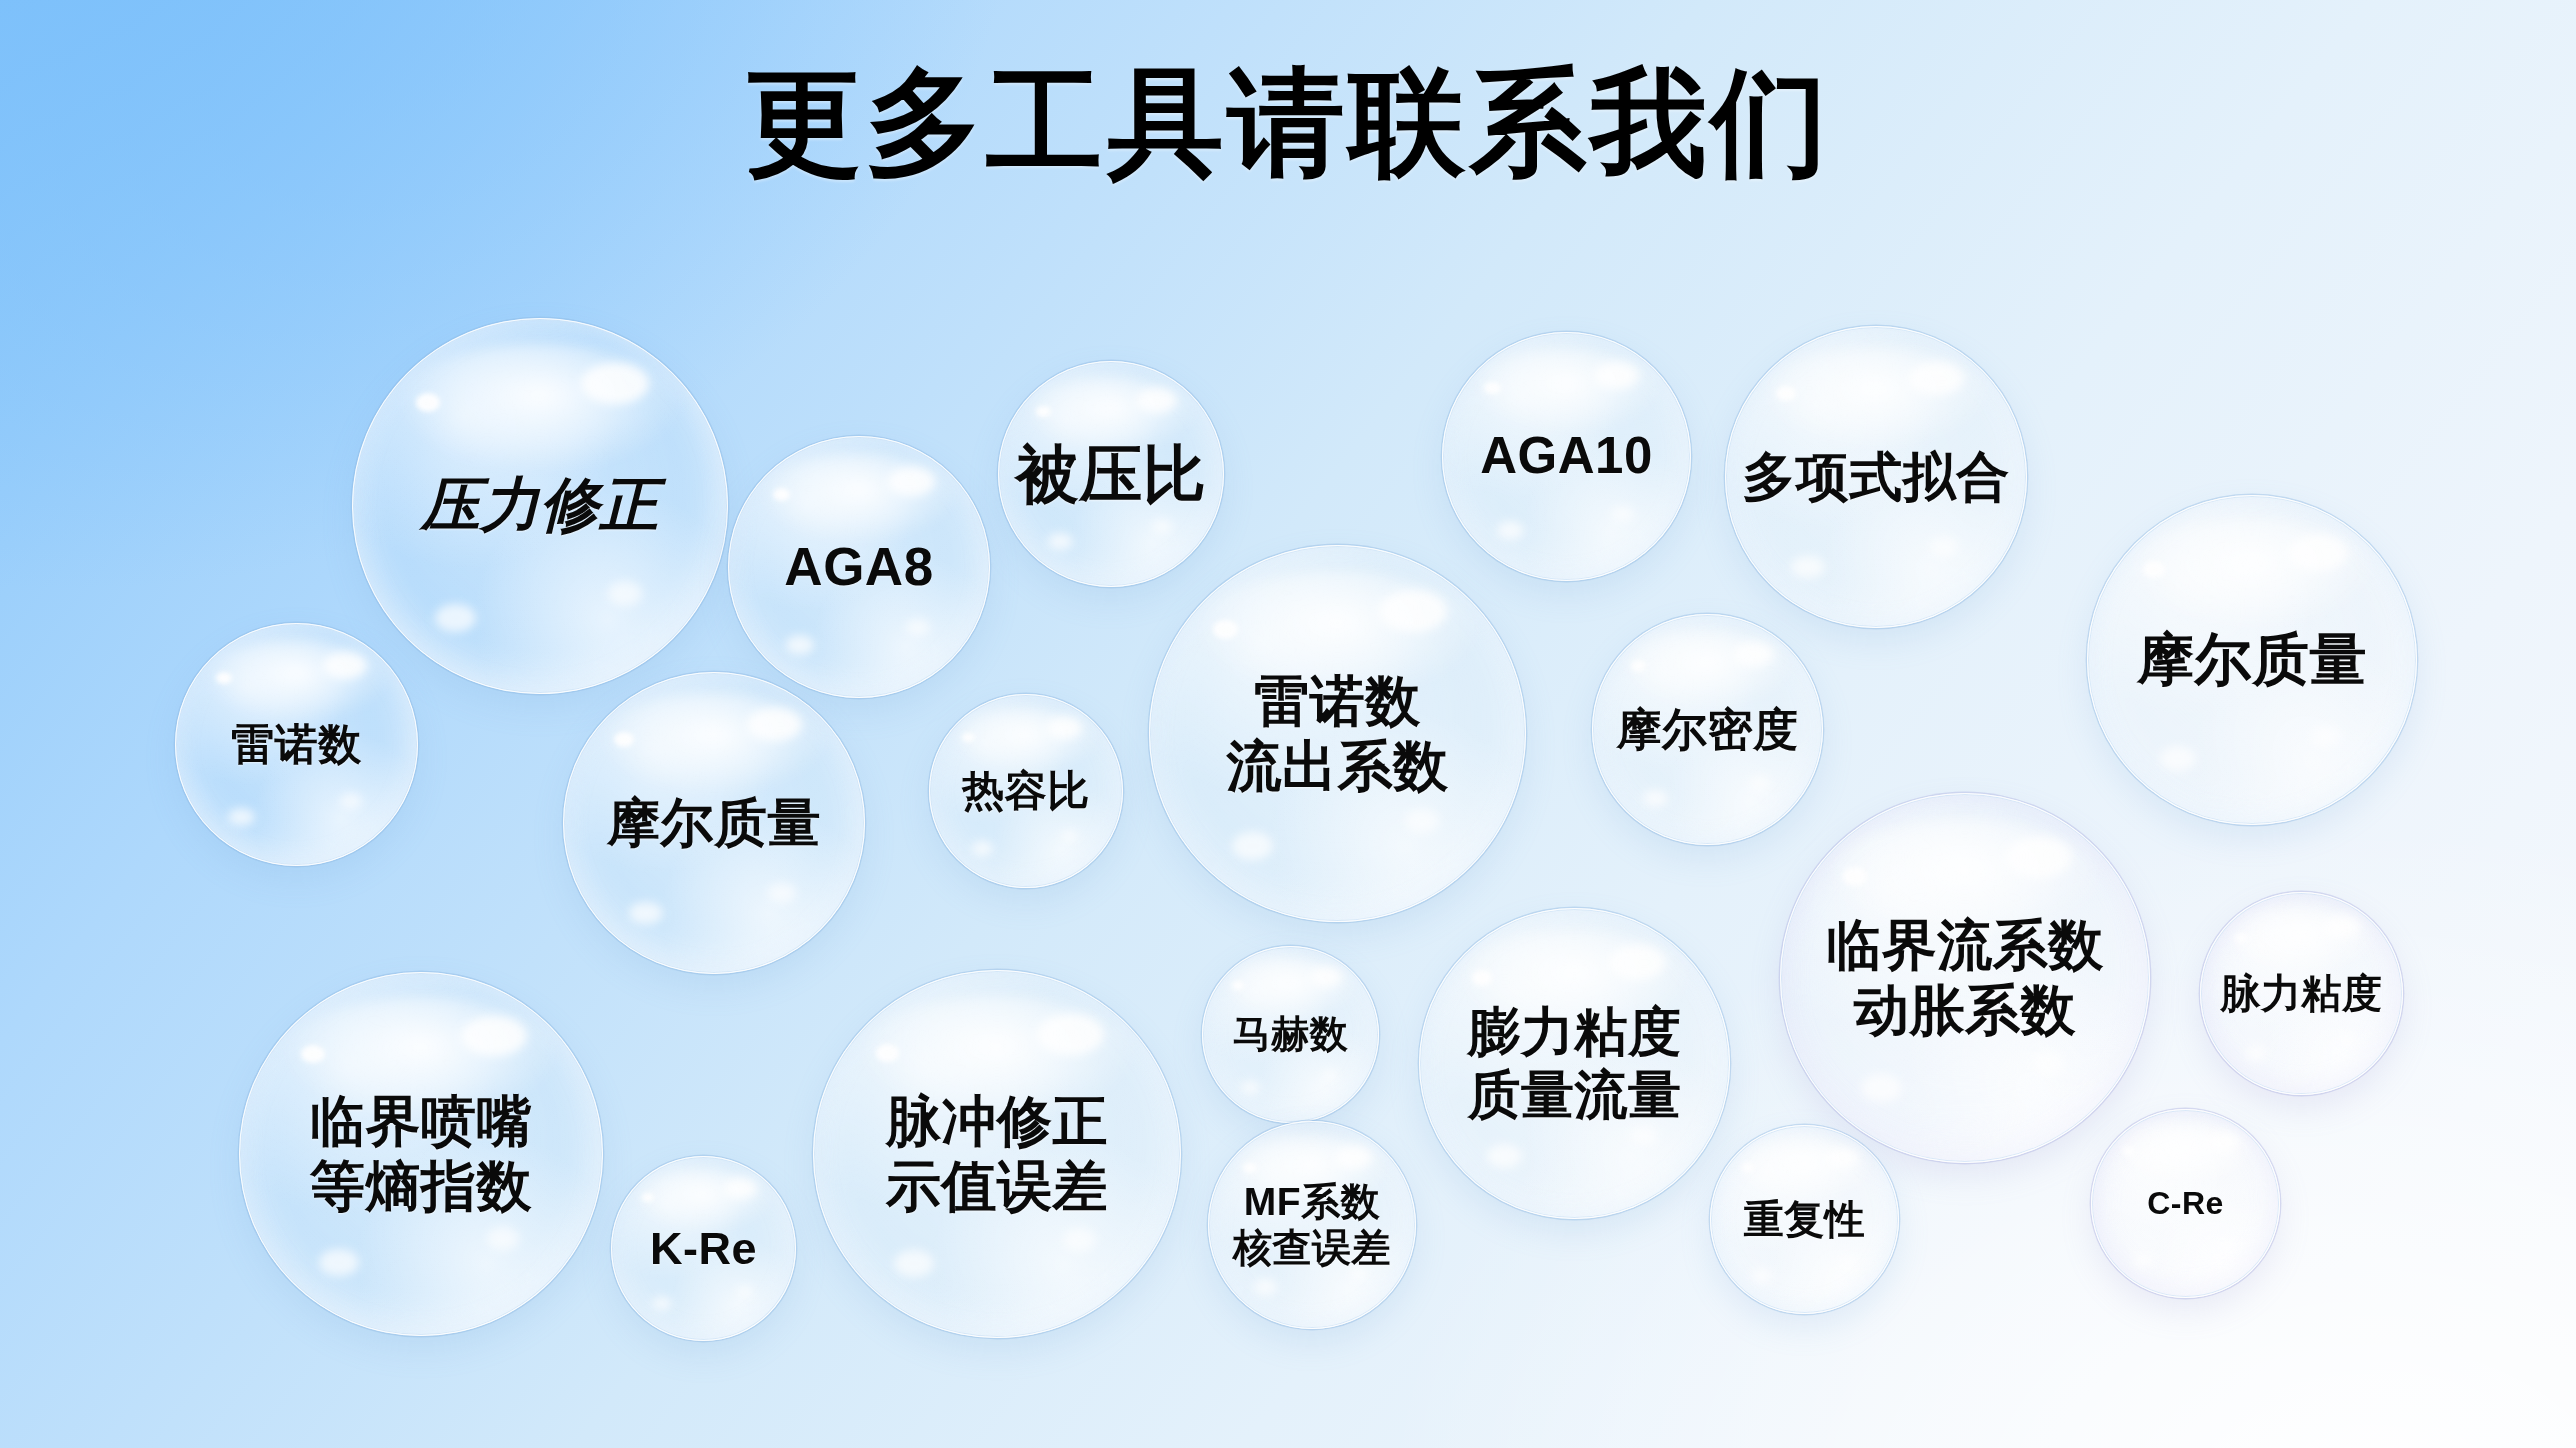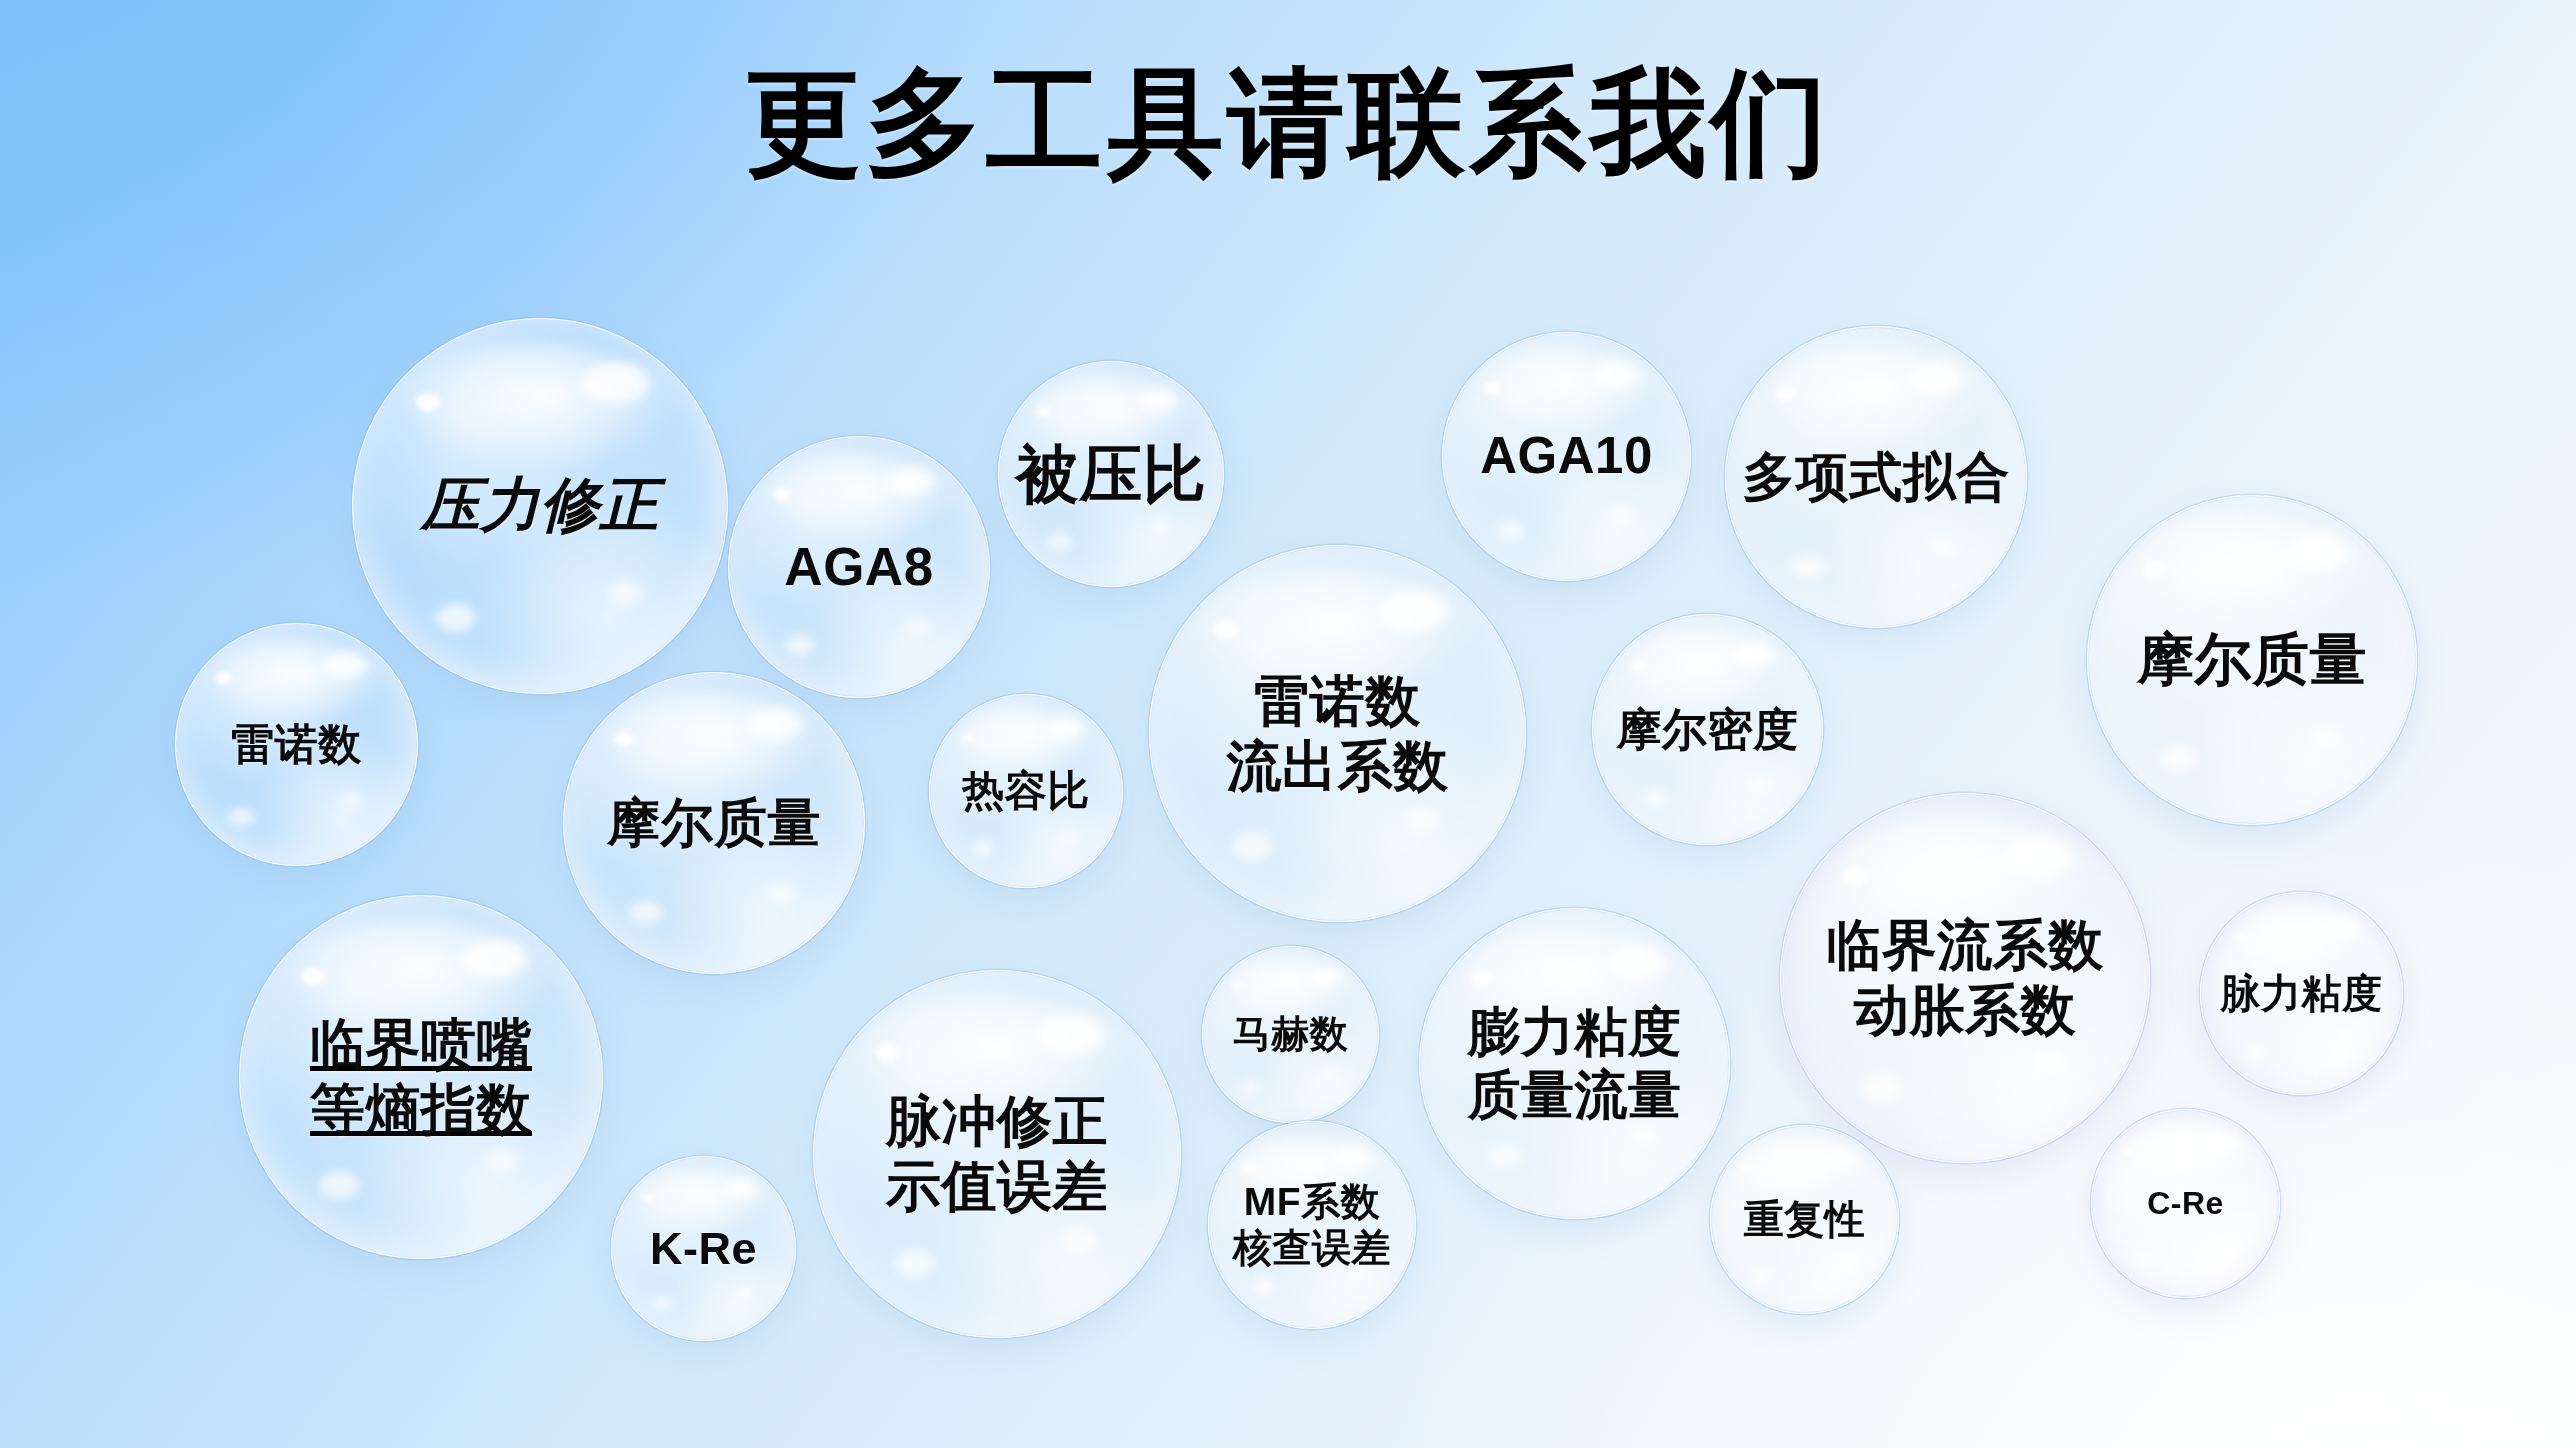--- a/index.html
+++ b/index.html
@@ -173,21 +173,21 @@
         <span class="blabel" style="font-size: 55px;">雷诺数
 流出系数</span>
       </div>
       <div class="bubble" style="left: 1592px; top: 614px; width: 231px; height: 231px;">
         <span class="sp a"></span>
         <span class="sp b"></span>
         <span class="sp c"></span>
         <span class="sp d"></span>
         <span class="blabel" style="font-size: 45px;">摩尔密度</span>
       </div>
-      <div class="bubble" style="left: 239px; top: 895px; width: 364px; height: 364px; text-decoration: underline;">
+      <div class="bubble" style="left: 239px; top: 972px; width: 364px; height: 364px;">
         <span class="sp a"></span>
         <span class="sp b"></span>
         <span class="sp c"></span>
         <span class="sp d"></span>
         <span class="blabel" style="font-size: 55px;">临界喷嘴
 等熵指数</span>
       </div>
       <div class="bubble" style="left: 813px; top: 970px; width: 368px; height: 368px; align-items: center;">
         <span class="sp a"></span>
         <span class="sp b"></span>

